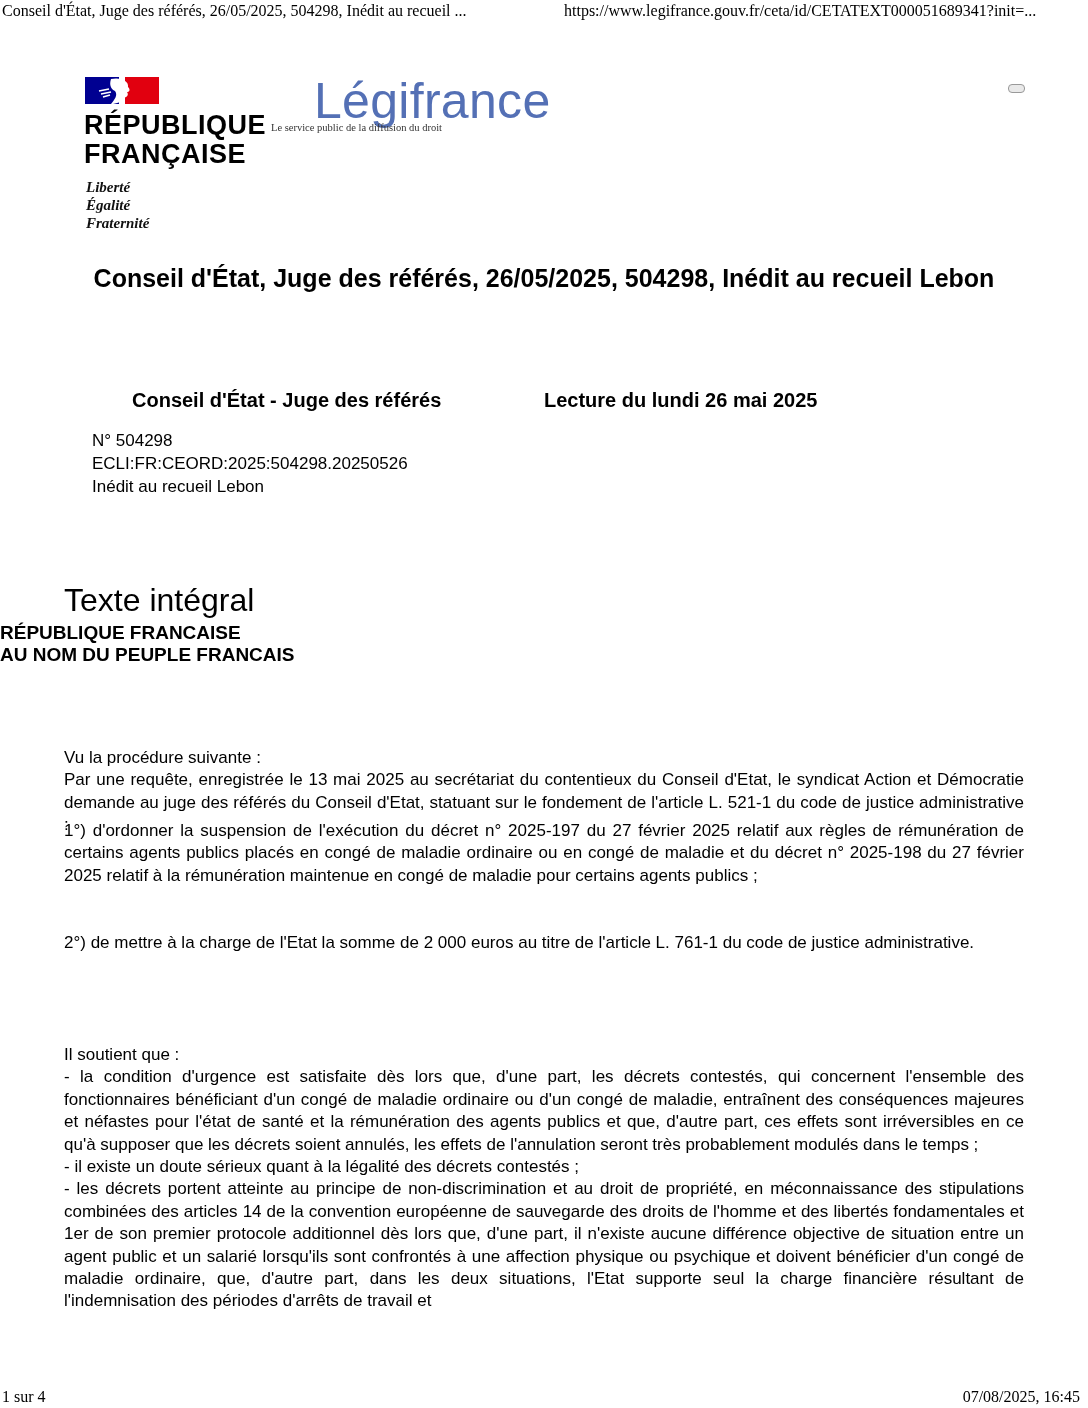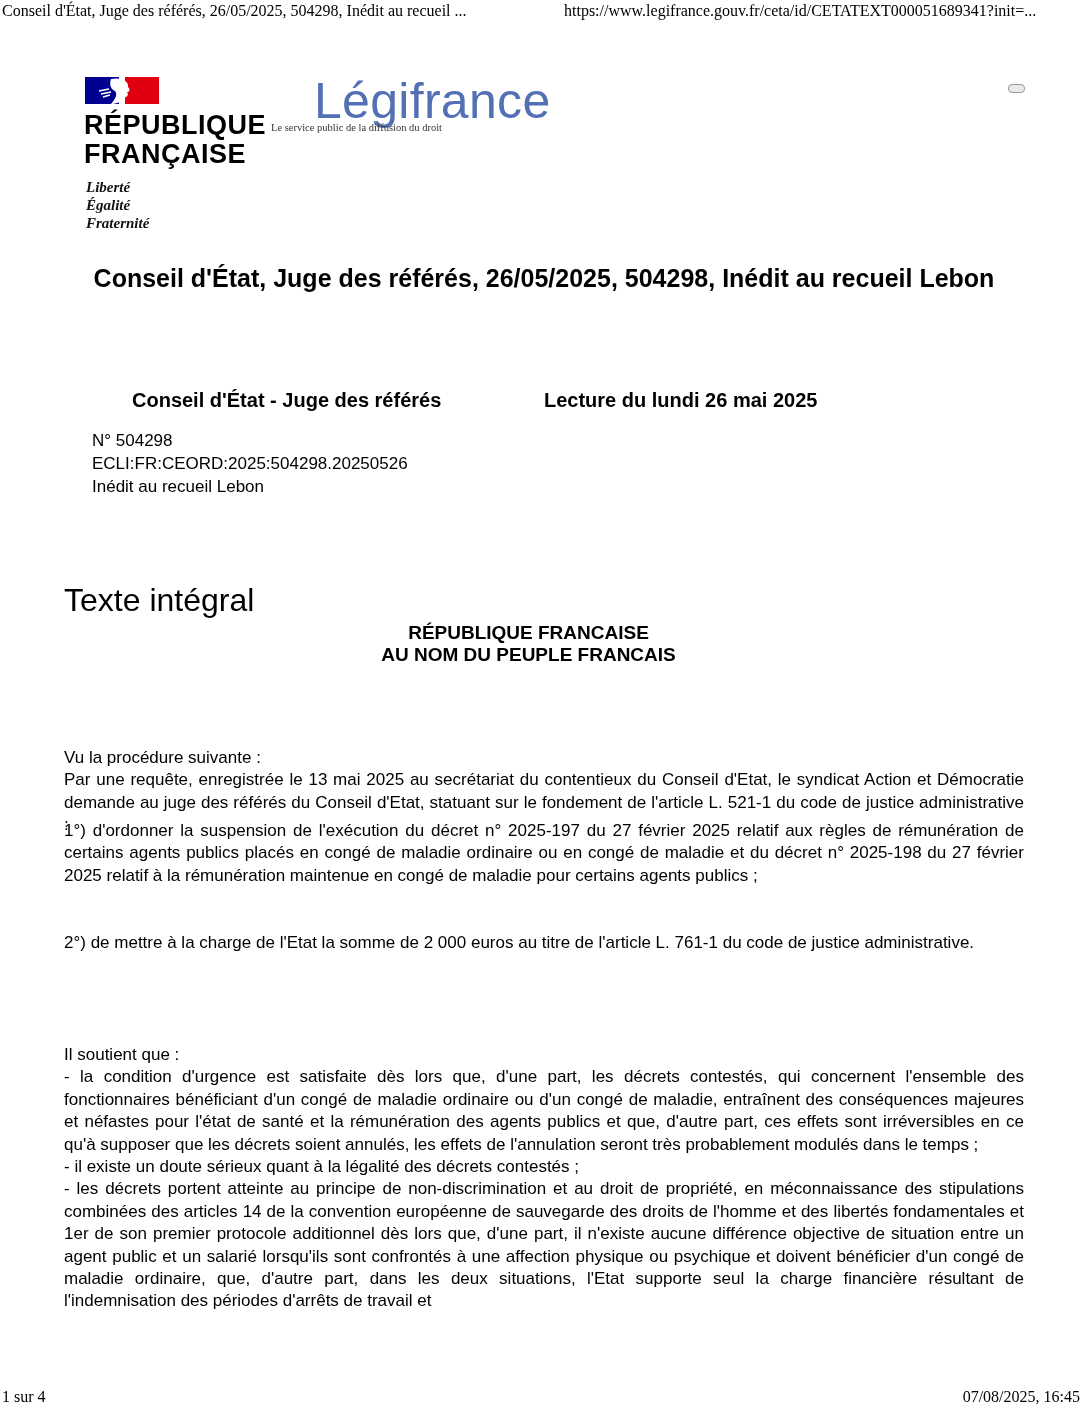--- a/index.html
+++ b/index.html
@@ -53,21 +53,21 @@
     .meta-reading {
       position: absolute; left: 544px; top: 389px; font-weight: 700; font-size: 20px;
     }
     .meta-list {
       position: absolute; left: 92px; top: 429px; font-size: 17px; line-height: 23px;
     }
     .section-title {
       position: absolute; left: 64px; top: 582px; font-size: 32px;
     }
     .republic-heading {
-      position: absolute; left: 0; width: 1057px; top: 622px; text-align: center;
+      position: absolute; left: 0; width: 1057px; top: 622px; 
       font-weight: 700; font-size: 19px; line-height: 22px;
     }
     .body-text {
       position: absolute; left: 64px; width: 960px; font-size: 17px; line-height: 22.4px;
       text-align: justify;
     }
     .body-text p { margin: 0; }
     .p-vu { top: 708px; margin-top: 39px; }
     .p-1 { top: 820px; }
     .p-2 { top: 932px; }

